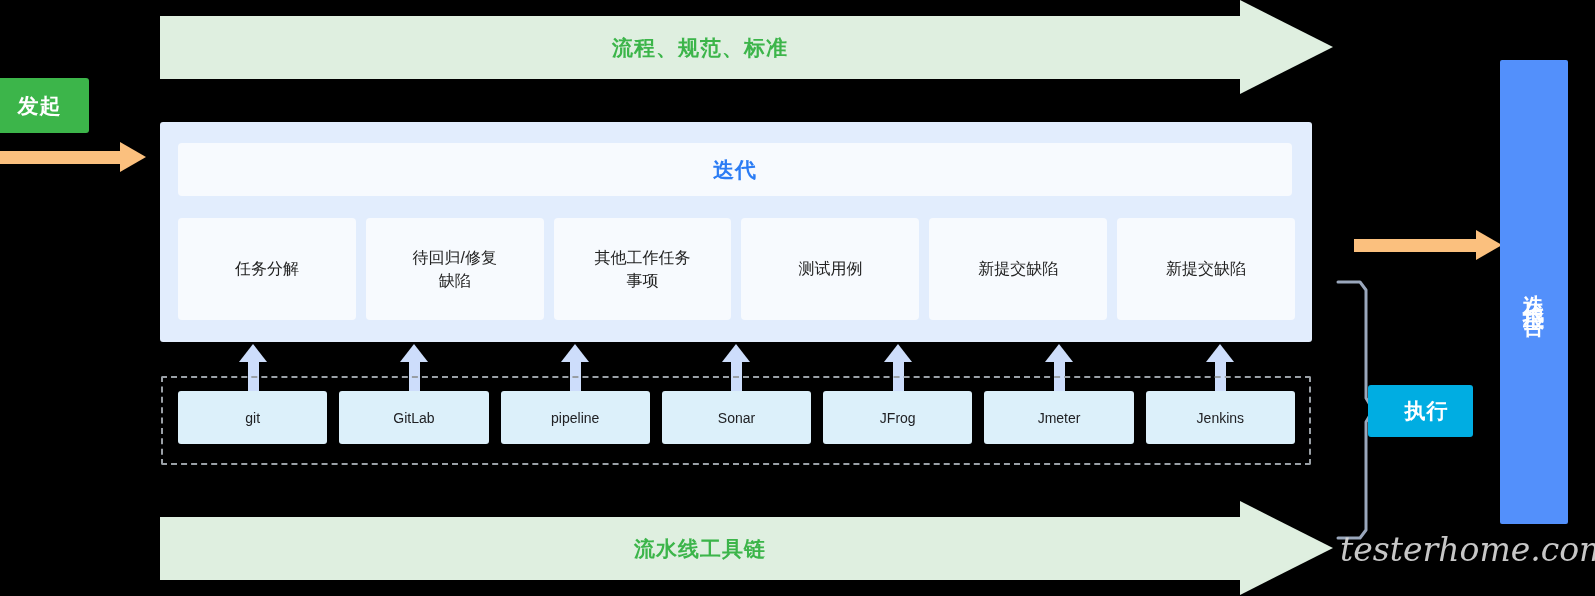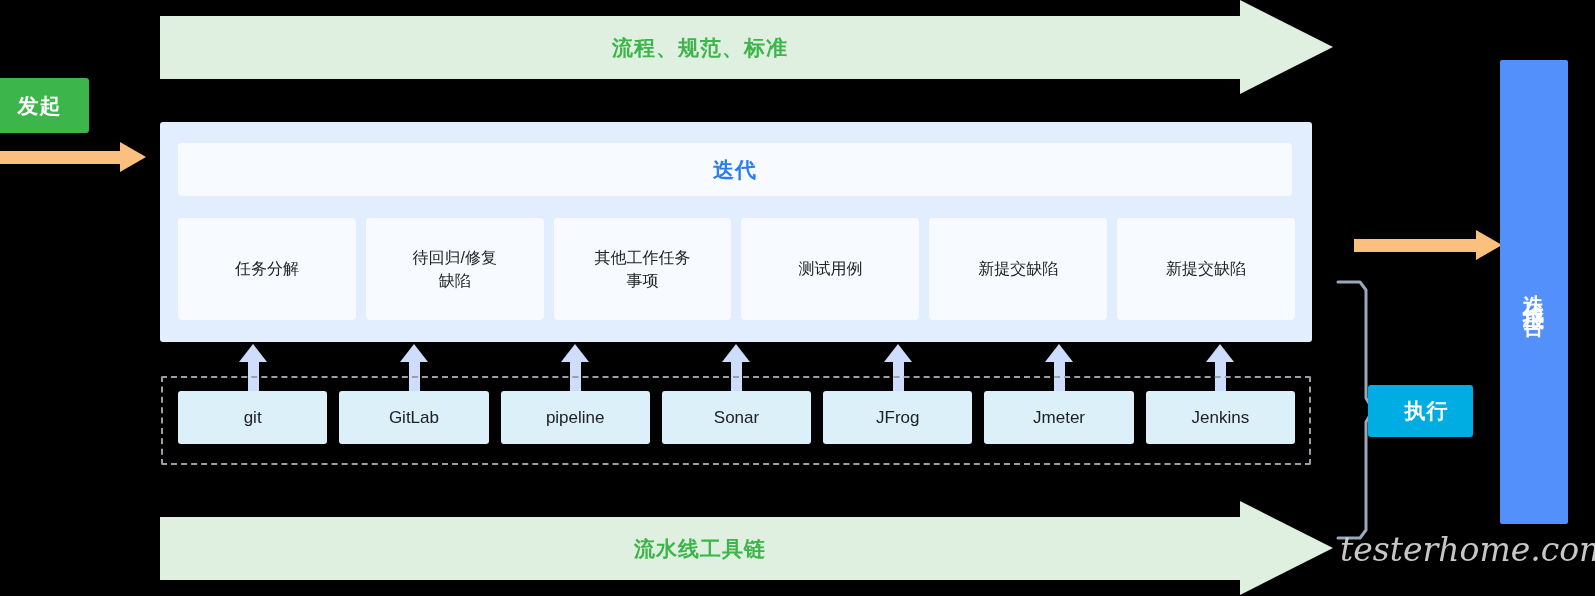--- a/index.html
+++ b/index.html
@@ -221,21 +221,21 @@
     gap: 12px;
   }
   .tool-card {
     flex: 1 1 0;
     background: #DCF0FA;
     border-radius: 3px;
     display: flex;
     align-items: center;
     justify-content: center;
     color: #202124;
-    font-size: 17px;
+    font-size: 14px;
   }
 
   
   #brace {
     position: absolute;
     left: 1330px;
     top: 280px;
     width: 44px;
     height: 260px;
   }

